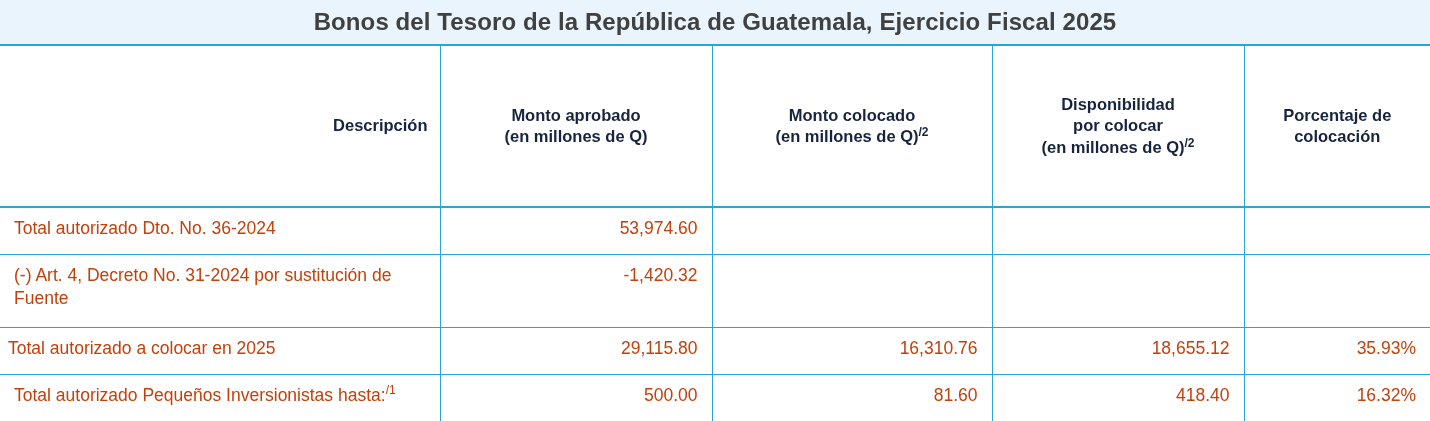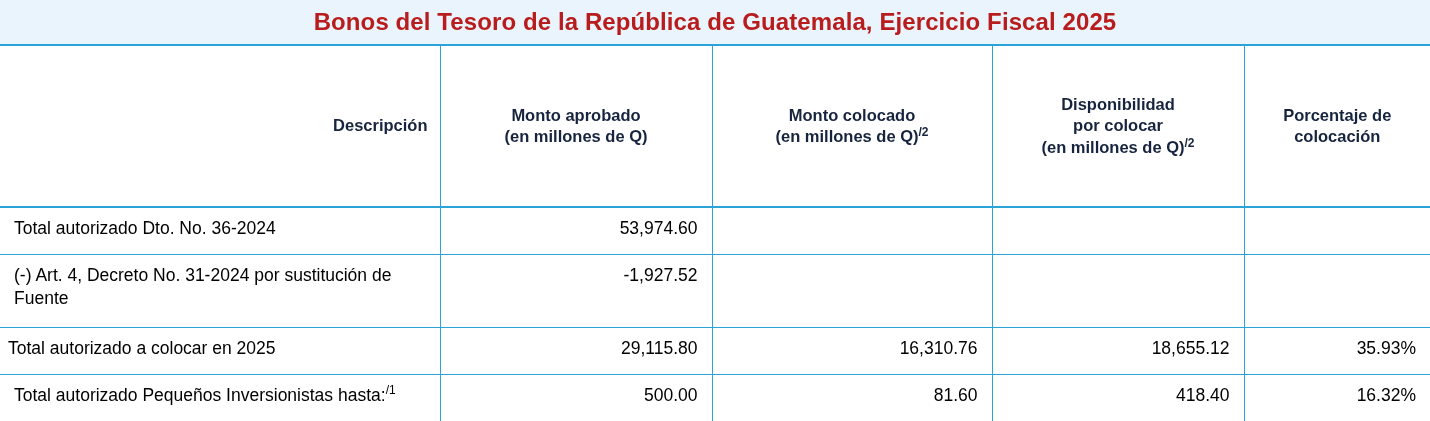--- a/index.html
+++ b/index.html
@@ -20,21 +20,21 @@
     box-sizing: border-box;
   }
   table.bond-table {
     width: 1430px;
     border-collapse: collapse;
     table-layout: fixed;
   }
   
   tr.title-row td {
     background: #eaf4fc;
-    color: #b91c1c;
+    color: #404040;
     font-size: 24px;
     font-weight: bold;
     text-align: center;
     height: 44px;
     padding: 0 10px;
     border-bottom: 2px solid #2aa3d6;
     letter-spacing: 0.1px;
   }
   
   tr.header-row th {
@@ -47,21 +47,21 @@
     padding: 6px 12px;
     border-bottom: 2px solid #2aa3d6;
     border-right: 1px solid #2aa3d6;
     line-height: 1.28;
   }
   tr.header-row th.first { border-left: none; text-align: right; }
   tr.header-row th.last { border-right: none; }
 
   
   tr.data-row td {
-    color: #000000;
+    color: #c2410c;
     font-size: 17.5px;
     border-bottom: 1px solid #2aa3d6;
     border-right: 1px solid #2aa3d6;
     padding: 9px 12px;
     vertical-align: top;
     line-height: 1.3;
   }
   tr.data-row td.desc {
     text-align: left;
     padding-left: 14px;
@@ -126,21 +126,21 @@
       <tr class="data-row r1">
         <td class="desc">Total autorizado Dto. No. 36-2024</td>
         <td class="num">53,974.60</td>
         <td class="num"></td>
         <td class="num"></td>
         <td class="num last"></td>
       </tr>
 
       <tr class="data-row r2">
         <td class="desc">(-) Art. 4, Decreto No. 31-2024 por sustitución de Fuente</td>
-        <td class="num">-1,927.52</td>
+        <td class="num">-1,420.32</td>
         <td class="num"></td>
         <td class="num"></td>
         <td class="num last"></td>
       </tr>
 
       <tr class="data-row r3">
         <td class="desc">Total autorizado a colocar en 2025</td>
         <td class="num">29,115.80</td>
         <td class="num">16,310.76</td>
         <td class="num">18,655.12</td>

